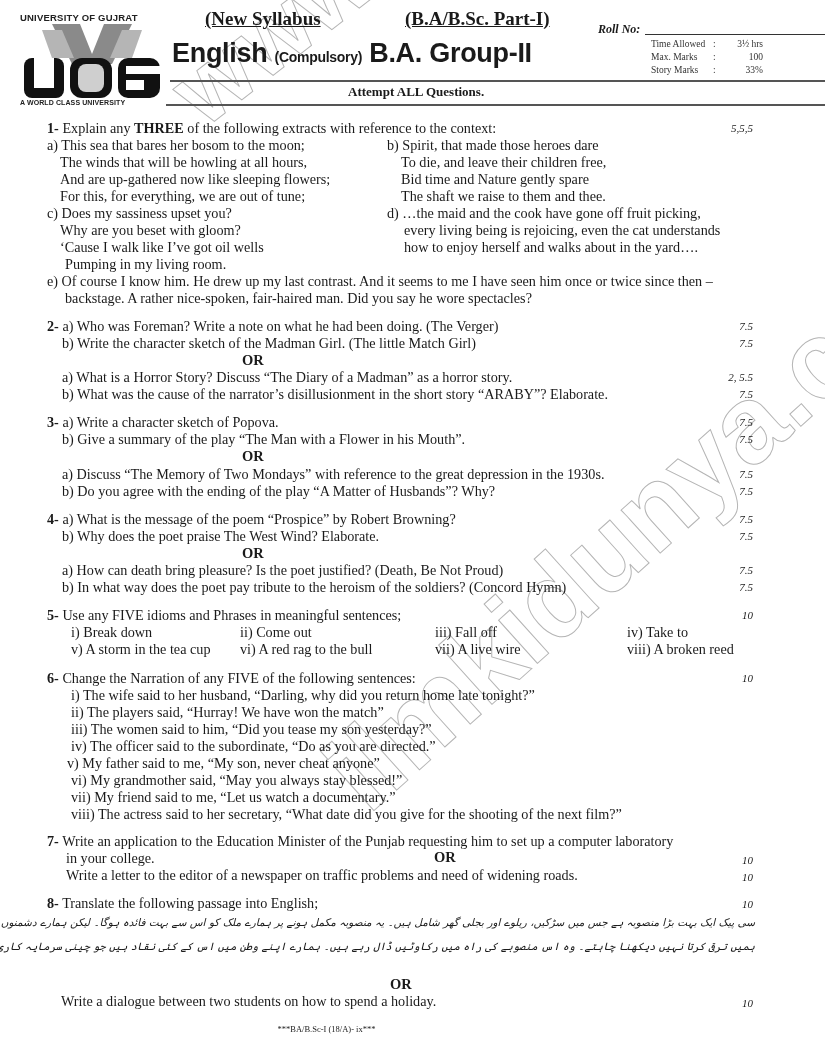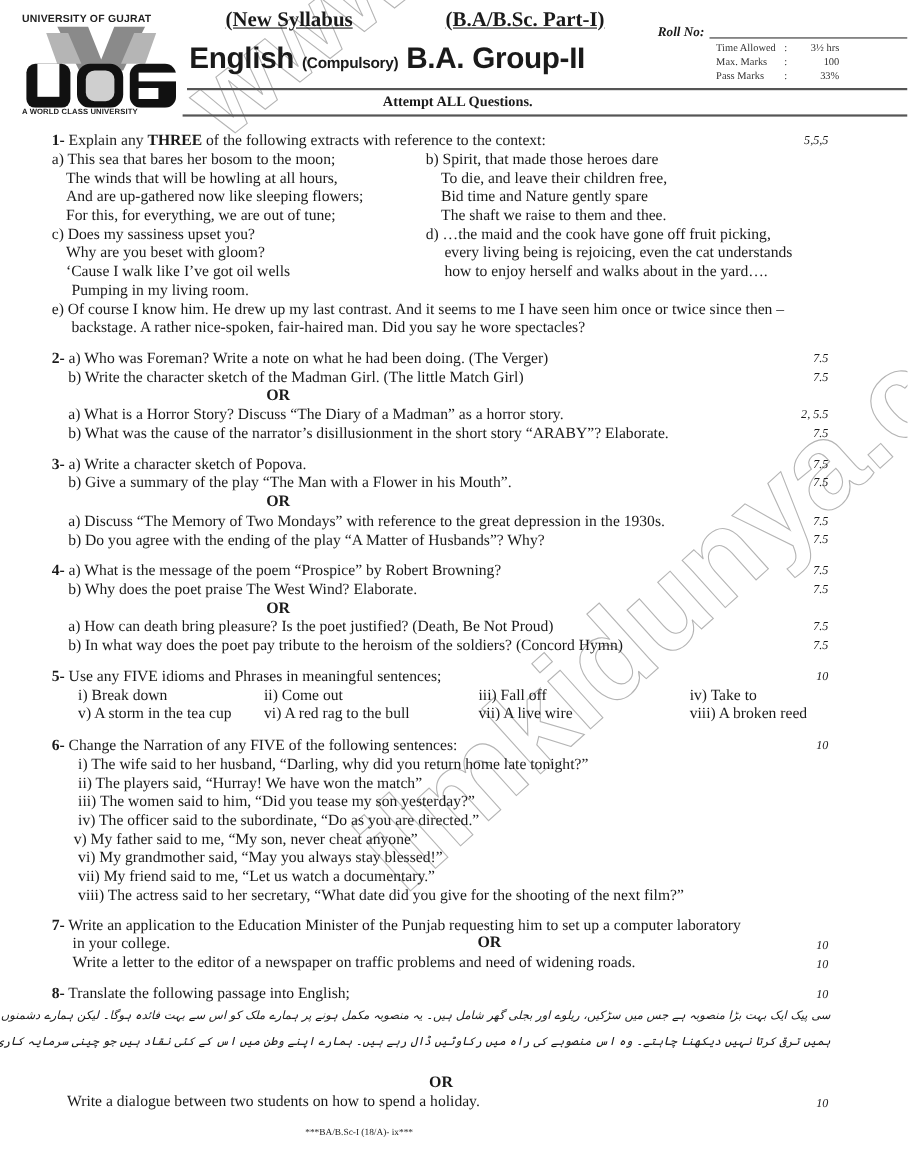--- a/index.html
+++ b/index.html
@@ -76,21 +76,21 @@
       <span class="k">Time Allowed</span>
       <span class="c">:</span>
       <span class="v">3½ hrs</span>
     </div>
   <div class="row">
       <span class="k">Max. Marks</span>
       <span class="c">:</span>
       <span class="v">100</span>
     </div>
   <div class="row">
-      <span class="k">Pass Marks</span>
+      <span class="k">Story Marks</span>
       <span class="c">:</span>
       <span class="v">33%</span>
     </div>
 </div>
 <div class="abs hr1"></div>
 <div class="abs attempt">Attempt ALL Questions.</div>
 <div class="abs hr2"></div>
 
 <div class="ln" style="left:47px; top:120px;">
   <span class="qn">1-</span> <span>Explain any </span><b>THREE</b><span> of the following extracts with reference to the context:</span>

